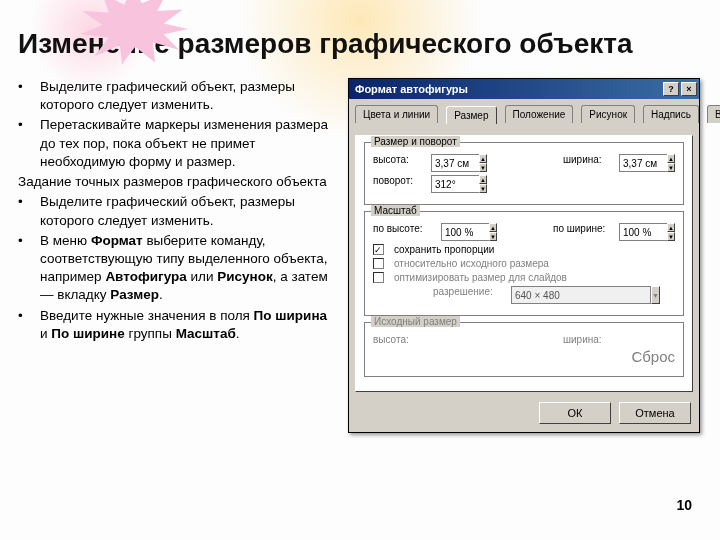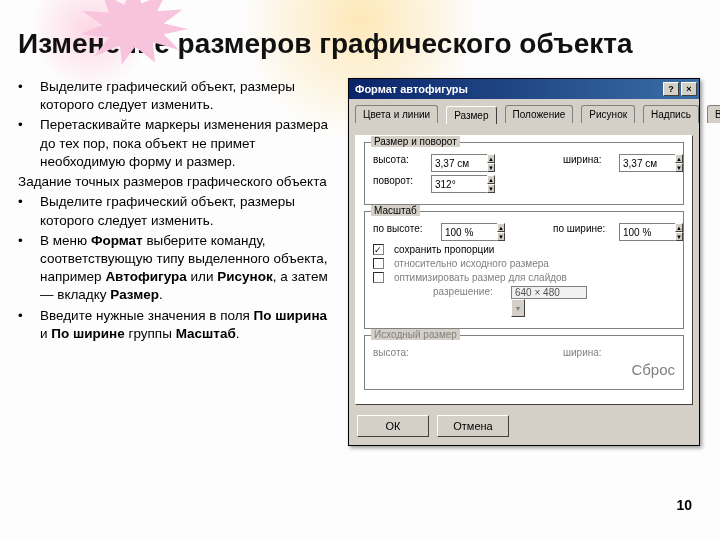--- a/index.html
+++ b/index.html
@@ -124,21 +124,21 @@
     padding: 0 3px;
     font-size: 10px;
   }
   .row { display: flex; margin: 3px 0; gap: 6px; }
   .lbl { font-size: 10px; }
   .spin {
     display: flex;
     width: 56px;
   }
   .spin input {
-    width: 56px;
+    width: 48px;
     height: 18px;
     border: 1px solid #808080;
     border-right: none;
     font-size: 10px;
     padding: 0 3px;
     background: #fff;
   }
   .spin .arrows {
     width: 14px;
     display: flex; flex-direction: column;
@@ -148,21 +148,20 @@
     background: #d4d0c8;
     border: 1px solid #fff;
     border-right-color: #404040;
     border-bottom-color: #404040;
     font-size: 6px;
     display: flex; align-items: center; justify-content: center;
   }
   .combo {
     display: flex;
     width: 76px;
-    flex-direction: column;
   }
   .combo input {
     flex: 1;
     height: 18px;
     border: 1px solid #808080;
     font-size: 10px;
     padding: 0 3px;
     background: #f0f0f0;
   }
   .combo .drop {
@@ -183,20 +182,21 @@
   .chk.checked::after {
     content: "✓";
     font-size: 9px;
     position: relative;
     top: -2px;
     left: 0px;
   }
   .disabled { color: #808080; }
   .btnrow {
     display: flex;
+    justify-content: flex-end;
     gap: 8px;
     padding: 4px 8px 8px 8px;
   }
   .btn {
     min-width: 72px;
     height: 22px;
     background: #d4d0c8;
     border: 1px solid #fff;
     border-right-color: #404040;
     border-bottom-color: #404040;

